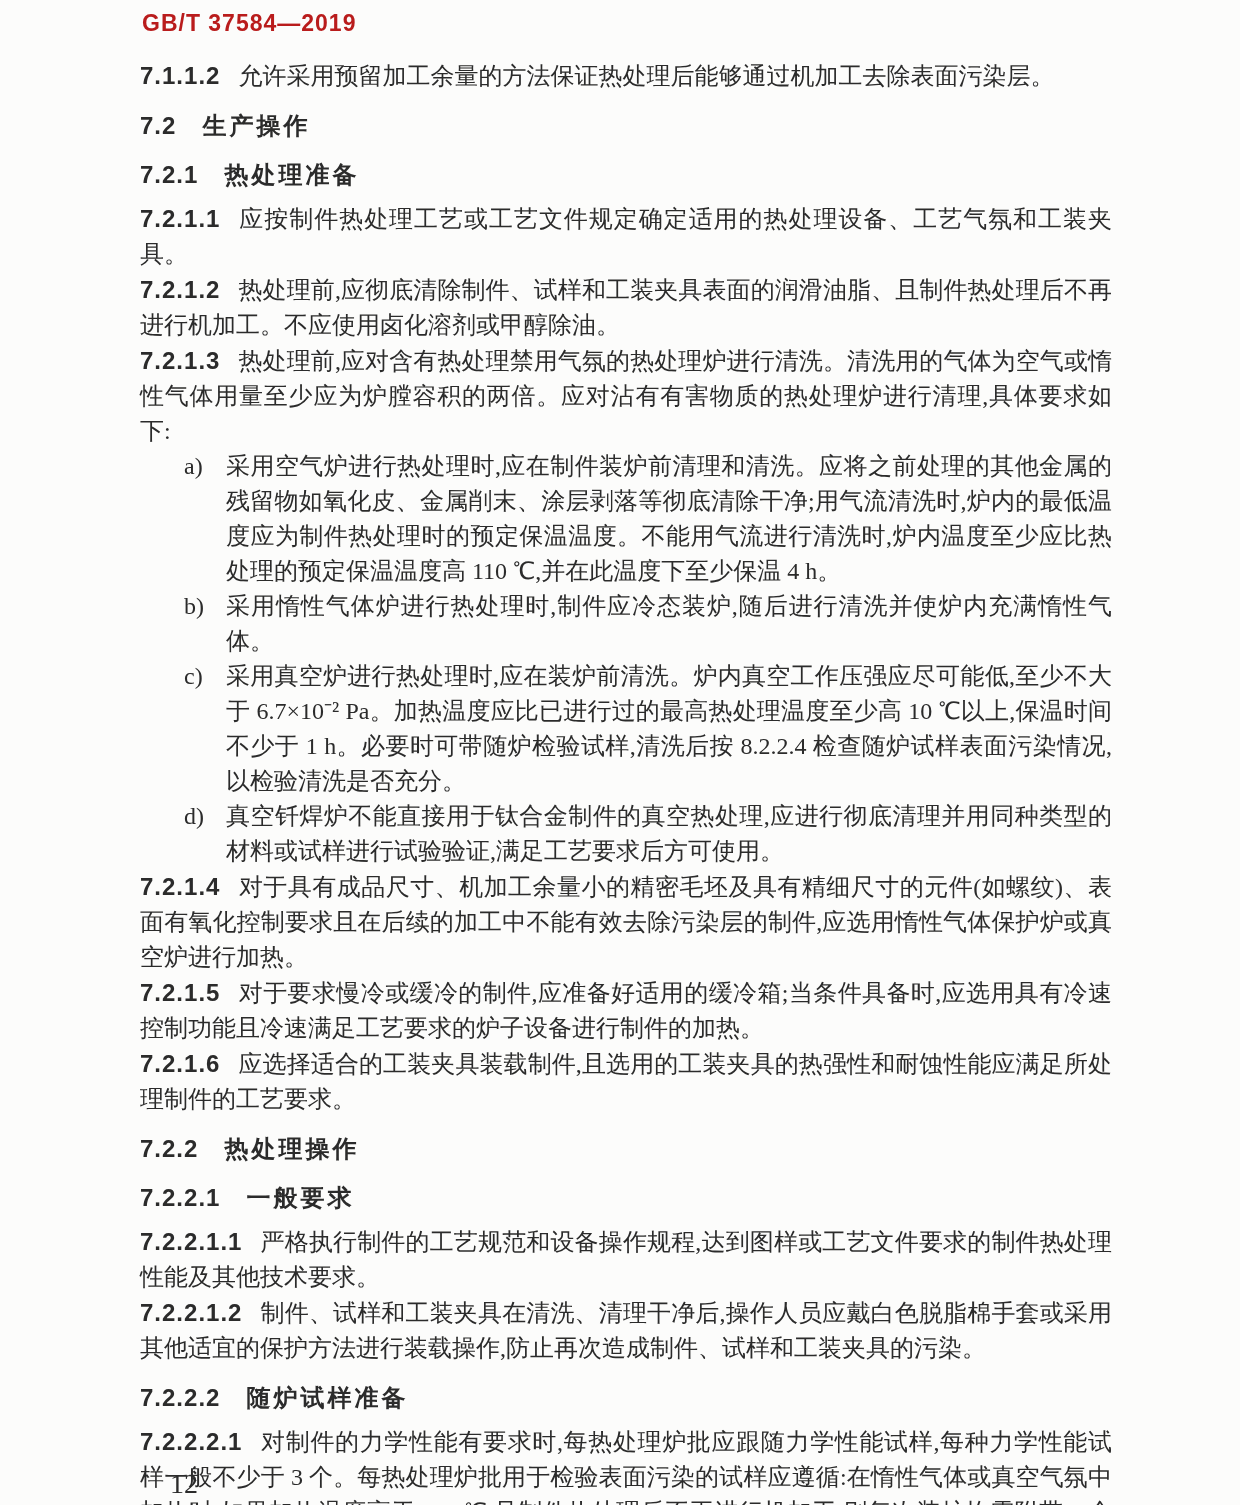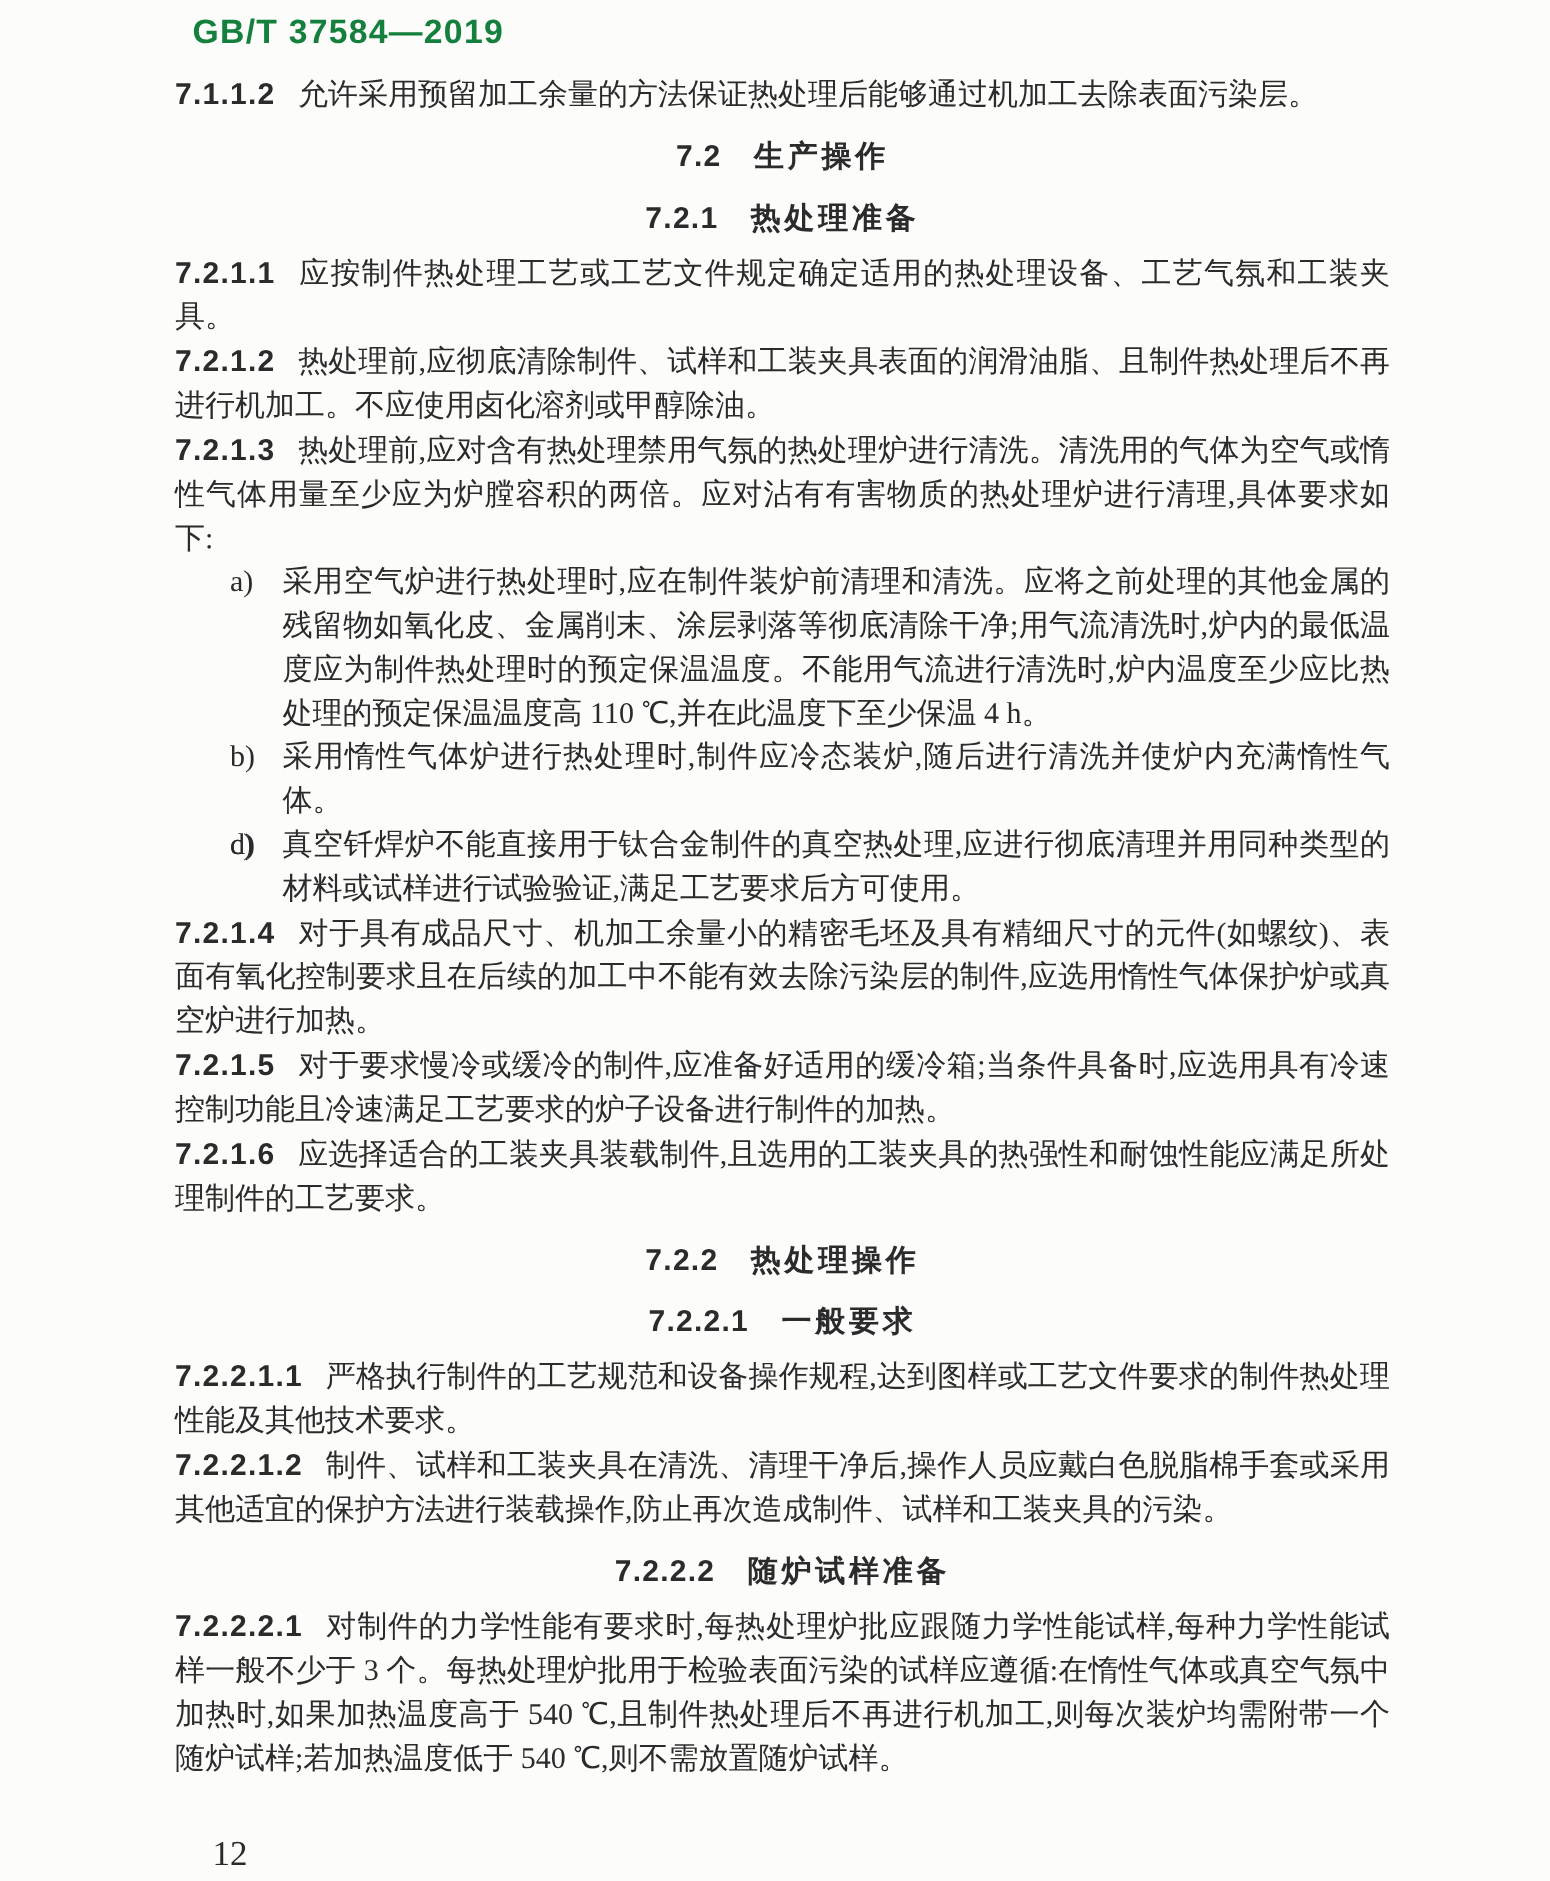--- a/index.html
+++ b/index.html
@@ -6,42 +6,42 @@
   .page {
     position:relative;
     width:1240px; height:1505px;
     margin:0 auto;
     background:#fcfcfb;
     color:#2b2b2b;
     font-family:"Liberation Serif", serif;
     overflow:hidden;
   }
   .doc-header {
-    position:absolute; top:10px; left:154px;
+    position:absolute; top:10px; left:142px;
     font-family:"Liberation Sans", sans-serif;
-    font-weight:bold; font-size:27px; letter-spacing:1px;
-    color:#15803d;
+    font-weight:bold; font-size:23px; letter-spacing:1px;
+    color:#b91c1c;
   }
   .doc-main {
     position:absolute; top:58px; left:140px; width:972px;
     font-size:24px; line-height:35px;
     text-align:justify;
   }
   .para { margin:0; }
   .clause-num {
     font-family:"Liberation Sans", sans-serif;
     font-weight:bold; letter-spacing:1px;
     margin-right:18px;
     white-space:nowrap;
   }
   .heading {
     font-family:"Liberation Sans", sans-serif;
     font-weight:bold; font-size:24px;
     margin:14px 0 9px 0;
-    text-align:center;
+    text-align:left;
   }
   .heading .h-num { margin-right:26px; letter-spacing:1px; }
   .heading .h-title { letter-spacing:3px; }
   .li { position:relative; padding-left:86px; }
   .li-label { position:absolute; left:44px; top:0; }
   .page-number {
     position:absolute; left:170px; top:1468px;
     font-size:28px; color:#2b2b2b;
   }
 </style>
@@ -66,21 +66,21 @@
     <p class="para clause"><span class="clause-num">7.2.1.1</span><span class="clause-text">应按制件热处理工艺或工艺文件规定确定适用的热处理设备、工艺气氛和工装夹具。</span></p>
 
     <p class="para clause"><span class="clause-num">7.2.1.2</span><span class="clause-text">热处理前,应彻底清除制件、试样和工装夹具表面的润滑油脂、且制件热处理后不再进行机加工。不应使用卤化溶剂或甲醇除油。</span></p>
 
     <p class="para clause"><span class="clause-num">7.2.1.3</span><span class="clause-text">热处理前,应对含有热处理禁用气氛的热处理炉进行清洗。清洗用的气体为空气或惰性气体用量至少应为炉膛容积的两倍。应对沾有有害物质的热处理炉进行清理,具体要求如下:</span></p>
 
     <div class="para li"><span class="li-label">a)</span><span class="li-text">采用空气炉进行热处理时,应在制件装炉前清理和清洗。应将之前处理的其他金属的残留物如氧化皮、金属削末、涂层剥落等彻底清除干净;用气流清洗时,炉内的最低温度应为制件热处理时的预定保温温度。不能用气流进行清洗时,炉内温度至少应比热处理的预定保温温度高 110 ℃,并在此温度下至少保温 4 h。</span></div>
 
     <div class="para li"><span class="li-label">b)</span><span class="li-text">采用惰性气体炉进行热处理时,制件应冷态装炉,随后进行清洗并使炉内充满惰性气体。</span></div>
 
-    <div class="para li"><span class="li-label">c)</span></div>
+    <div class="para li"><span class="li-label">c)</span><span class="li-text">采用真空炉进行热处理时,应在装炉前清洗。炉内真空工作压强应尽可能低,至少不大于 6.7×10⁻² Pa。加热温度应比已进行过的最高热处理温度至少高 10 ℃以上,保温时间不少于 1 h。必要时可带随炉检验试样,清洗后按 8.2.2.4 检查随炉试样表面污染情况,以检验清洗是否充分。</span></div>
 
     <div class="para li"><span class="li-label">d)</span><span class="li-text">真空钎焊炉不能直接用于钛合金制件的真空热处理,应进行彻底清理并用同种类型的材料或试样进行试验验证,满足工艺要求后方可使用。</span></div>
 
     <p class="para clause"><span class="clause-num">7.2.1.4</span><span class="clause-text">对于具有成品尺寸、机加工余量小的精密毛坯及具有精细尺寸的元件(如螺纹)、表面有氧化控制要求且在后续的加工中不能有效去除污染层的制件,应选用惰性气体保护炉或真空炉进行加热。</span></p>
 
     <p class="para clause"><span class="clause-num">7.2.1.5</span><span class="clause-text">对于要求慢冷或缓冷的制件,应准备好适用的缓冷箱;当条件具备时,应选用具有冷速控制功能且冷速满足工艺要求的炉子设备进行制件的加热。</span></p>
 
     <p class="para clause"><span class="clause-num">7.2.1.6</span><span class="clause-text">应选择适合的工装夹具装载制件,且选用的工装夹具的热强性和耐蚀性能应满足所处理制件的工艺要求。</span></p>
 
     <h3 class="heading"><span class="h-num">7.2.2</span><span class="h-title">热处理操作</span></h3>

